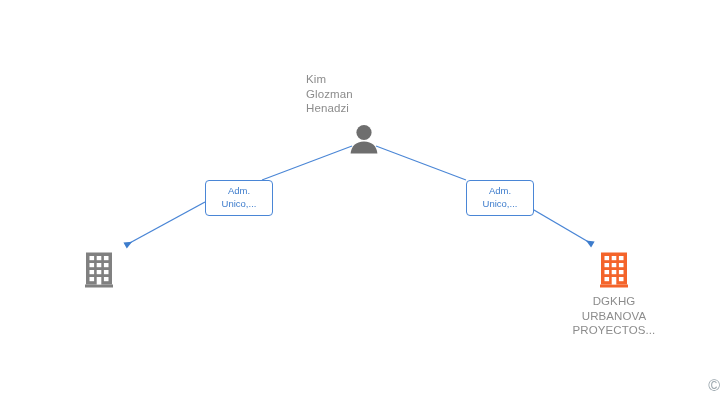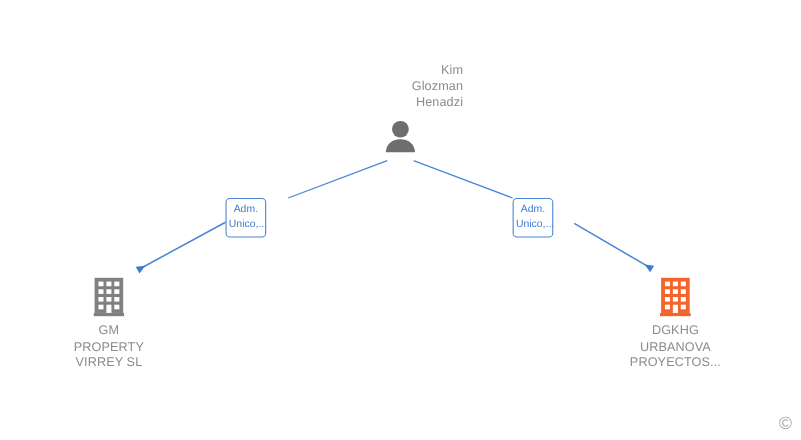--- a/index.html
+++ b/index.html
@@ -25,23 +25,23 @@
     top: 0;
     width: 728px;
     height: 400px;
     pointer-events: none;
   }
 
   
   .person-node {
     position: absolute;
     left: 306px;
-    top: 57px;
+    top: 72px;
     width: 115px;
-    text-align: right;
+    text-align: left;
   }
   .person-name {
     font-size: 11.5px;
     line-height: 14.5px;
     color: #8c8c8c;
     white-space: pre-line;
     letter-spacing: 0.1px;
   }
   .person-icon {
     margin: 6px auto 0 auto;
@@ -79,21 +79,21 @@
     box-sizing: border-box;
     border: 1px solid #4a86d6;
     border-radius: 4px;
     background: #ffffff;
     color: #3d7ccc;
     font-size: 9.5px;
     line-height: 12.5px;
     text-align: center;
     padding: 4px 2px 5px 2px;
     white-space: pre-line;
-    width: 37px;
+    width: 68px;
   }
   .rel-label.left  { left: 205px; top: 180px; }
   .rel-label.right { left: 466px; top: 180px; }
 
   
   .watermark {
     position: absolute;
     right: 8px;
     bottom: 6px;
     display: flex;
@@ -168,23 +168,20 @@
         <rect x="11.7" y="11" width="4.6" height="4.2"></rect>
         <rect x="18.9" y="11" width="4.6" height="4.2"></rect>
         <rect x="4.5" y="18" width="4.6" height="4.2"></rect>
         <rect x="11.7" y="18" width="4.6" height="4.2"></rect>
         <rect x="18.9" y="18" width="4.6" height="4.2"></rect>
         <rect x="4.5" y="25" width="4.6" height="4.2"></rect>
         <rect x="18.9" y="25" width="4.6" height="4.2"></rect>
         <rect x="11.7" y="25" width="4.6" height="7.5"></rect>
       </g>
     </svg>
-    <div class="company-name">GM
-PROPERTY
-VIRREY  SL</div>
   </div>
 
   <div class="company-node right">
     <svg class="company-icon" viewBox="0 0 28 36" xmlns="http://www.w3.org/2000/svg">
       <rect x="1" y="0.5" width="26" height="32" fill="#f4642a"></rect>
       <rect x="0" y="32.5" width="28" height="3" fill="#f4642a"></rect>
       <g fill="#ffffff">
         <rect x="4.5" y="4" width="4.6" height="4.2"></rect>
         <rect x="11.7" y="4" width="4.6" height="4.2"></rect>
         <rect x="18.9" y="4" width="4.6" height="4.2"></rect>

